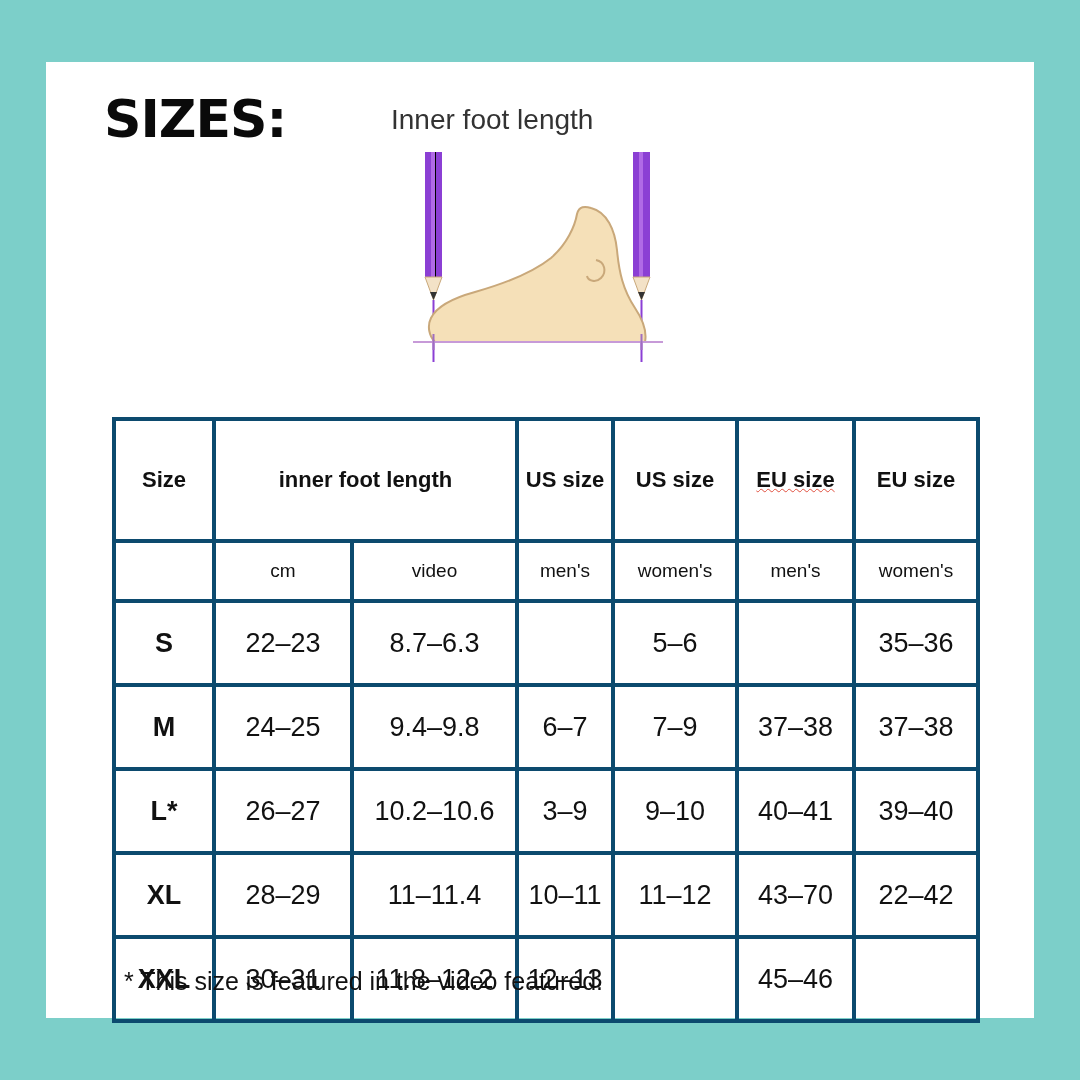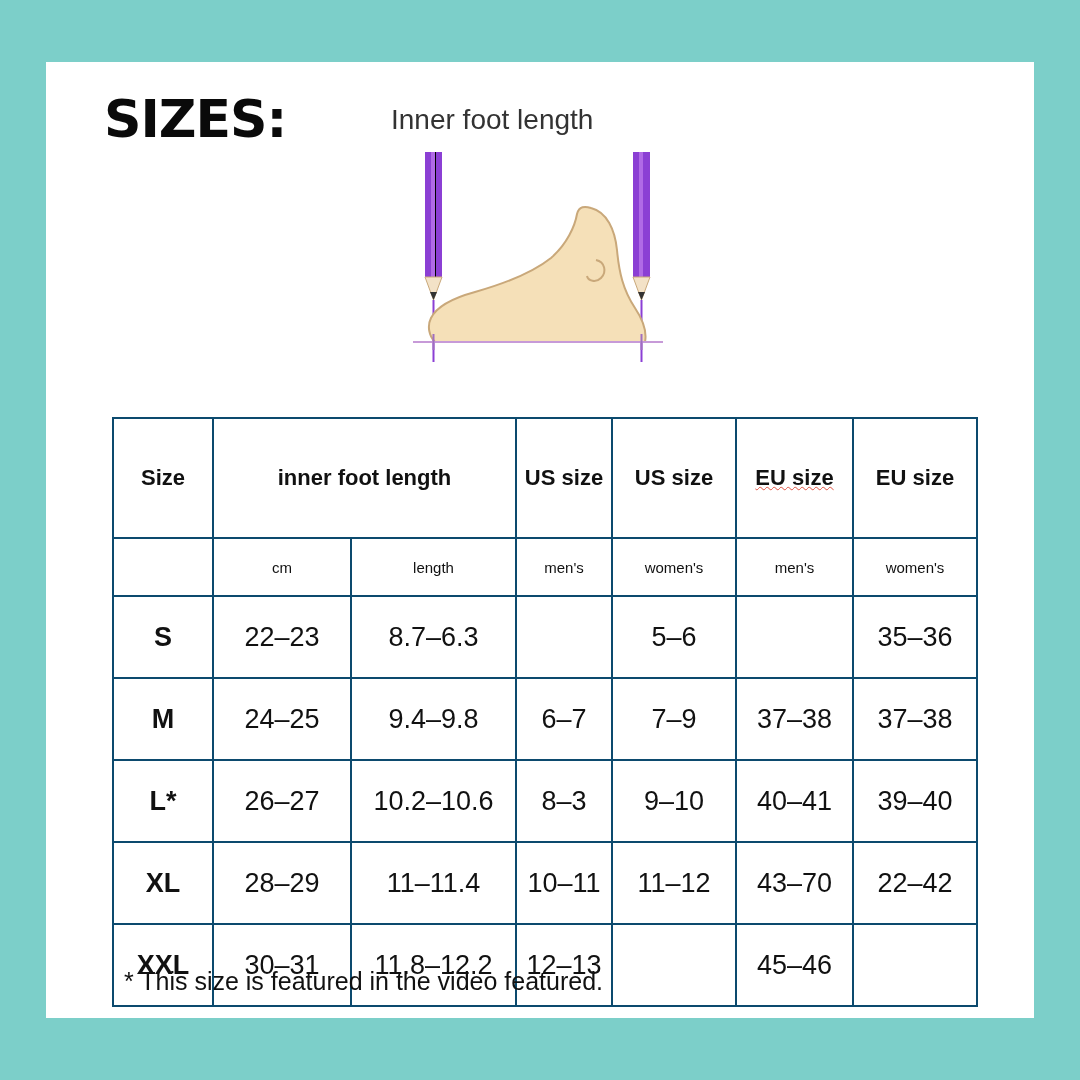--- a/index.html
+++ b/index.html
@@ -52,34 +52,34 @@
   }
   table.size-table {
     position: absolute;
     left: 66px;
     top: 355px;
     width: 860px;
     border-collapse: collapse;
     table-layout: fixed;
   }
   table.size-table td, table.size-table th {
-    border: 2px solid #0c4a6e;
+    border: 4px solid #0c4a6e;
     text-align: center;
     color: #111111;
     font-family: "Liberation Sans", sans-serif;
   }
   .hdr-main th {
     font-size: 22px;
     font-weight: 700;
     height: 110px;
     line-height: 1.15;
     padding: 4px 2px;
   }
   .hdr-sub td {
-    font-size: 15px;
+    font-size: 19px;
     font-weight: 400;
     height: 52px;
     padding: 2px;
   }
   tbody.body-rows td {
     font-size: 27px;
     height: 76px;
     padding: 2px;
   }
   tbody.body-rows td.size-cell {
@@ -165,21 +165,21 @@
         <th>Size</th>
         <th colspan="2">inner foot length</th>
         <th>US size</th>
         <th>US size</th>
         <th><span class="eu-underline">EU size</span></th>
         <th>EU size</th>
       </tr>
       <tr class="hdr-sub">
         <td></td>
         <td>cm</td>
-        <td>length</td>
+        <td>video</td>
         <td>men's</td>
         <td>women's</td>
         <td>men's</td>
         <td>women's</td>
       </tr>
     </thead>
     <tbody class="body-rows">
       <tr>
         <td class="size-cell">S</td>
         <td>22–23</td>
@@ -195,21 +195,21 @@
         <td>9.4–9.8</td>
         <td>6–7</td>
         <td>7–9</td>
         <td>37–38</td>
         <td>37–38</td>
       </tr>
       <tr>
         <td class="size-cell">L*</td>
         <td>26–27</td>
         <td>10.2–10.6</td>
-        <td>8–3</td>
+        <td>3–9</td>
         <td>9–10</td>
         <td>40–41</td>
         <td>39–40</td>
       </tr>
       <tr>
         <td class="size-cell">XL</td>
         <td>28–29</td>
         <td>11–11.4</td>
         <td>10–11</td>
         <td>11–12</td>

